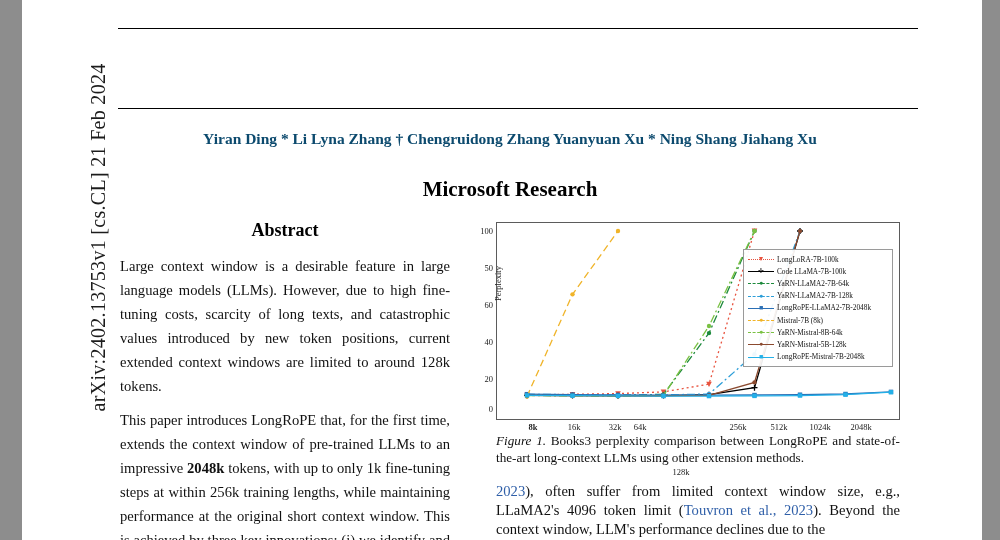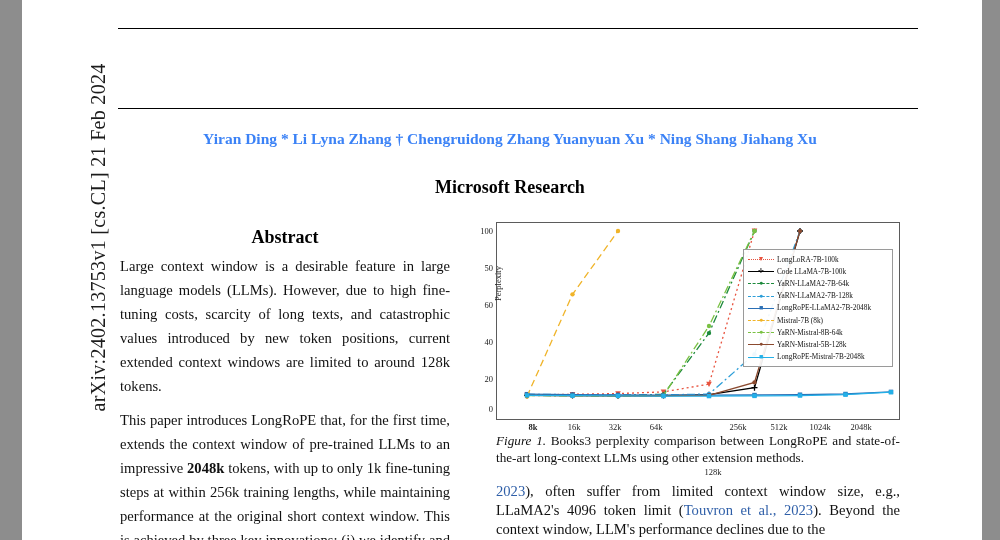--- a/index.html
+++ b/index.html
@@ -69,38 +69,38 @@
   .rule.bottom { top: 108px; }
 
   .authors {
     position: absolute;
     left: 110px;
     top: 128px;
     width: 800px;
     text-align: center;
     font-size: 15.5px;
     font-weight: bold;
-    color: #3b82f6;
+    color: #0c4a6e;
     line-height: 22px;
   }
   .affil {
     position: absolute;
     left: 110px;
     top: 177px;
     width: 800px;
     text-align: center;
-    font-size: 18px;
+    font-size: 21px;
     font-weight: bold;
     color: #000;
   }
 
   .abstract-head {
     position: absolute;
     left: 120px;
-    top: 227px;
+    top: 220px;
     width: 330px;
     text-align: center;
     font-size: 18px;
     font-weight: bold;
     color: #000;
   }
   .col-left {
     position: absolute;
     left: 120px;
     top: 254px;
@@ -267,22 +267,22 @@
       <div class="ytick" style="top:8px;">100</div>
       <div class="ytick" style="top:45px;">50</div>
       <div class="ytick" style="top:82px;">60</div>
       <div class="ytick" style="top:119px;">40</div>
       <div class="ytick" style="top:156px;">20</div>
       <div class="ytick" style="top:186px;">0</div>
 
       <div class="xtick" style="left:36px;font-weight:bold;">8k</div>
       <div class="xtick" style="left:77px;">16k</div>
       <div class="xtick" style="left:118px;">32k</div>
-      <div class="xtick" style="left:159px;">64k</div>
-      <div class="xtick" style="left:216px;margin-top:48px;">128k</div>
+      <div class="xtick" style="left:143px;">64k</div>
+      <div class="xtick" style="left:184px;margin-top:48px;">128k</div>
       <div class="xtick" style="left:241px;">256k</div>
       <div class="xtick" style="left:282px;">512k</div>
       <div class="xtick" style="left:323px;">1024k</div>
       <div class="xtick" style="left:364px;">2048k</div>
 
 
       <svg id="plot-svg" width="402" height="196" viewBox="0 0 402 196">
           <polyline points="30.0,172.0 75.5,171.3 121.0,170.6 166.5,168.9 212.0,161.1 257.5,8.0" fill="none" stroke="#e8533f" stroke-width="1.3" stroke-dasharray="2,3"></polyline>
           <polygon points="27.2,169.63199999999998 32.8,169.63199999999998 30,174.832" fill="#e8533f"></polygon>
           <polygon points="72.7,168.92799999999997 78.3,168.92799999999997 75.5,174.128" fill="#e8533f"></polygon>

